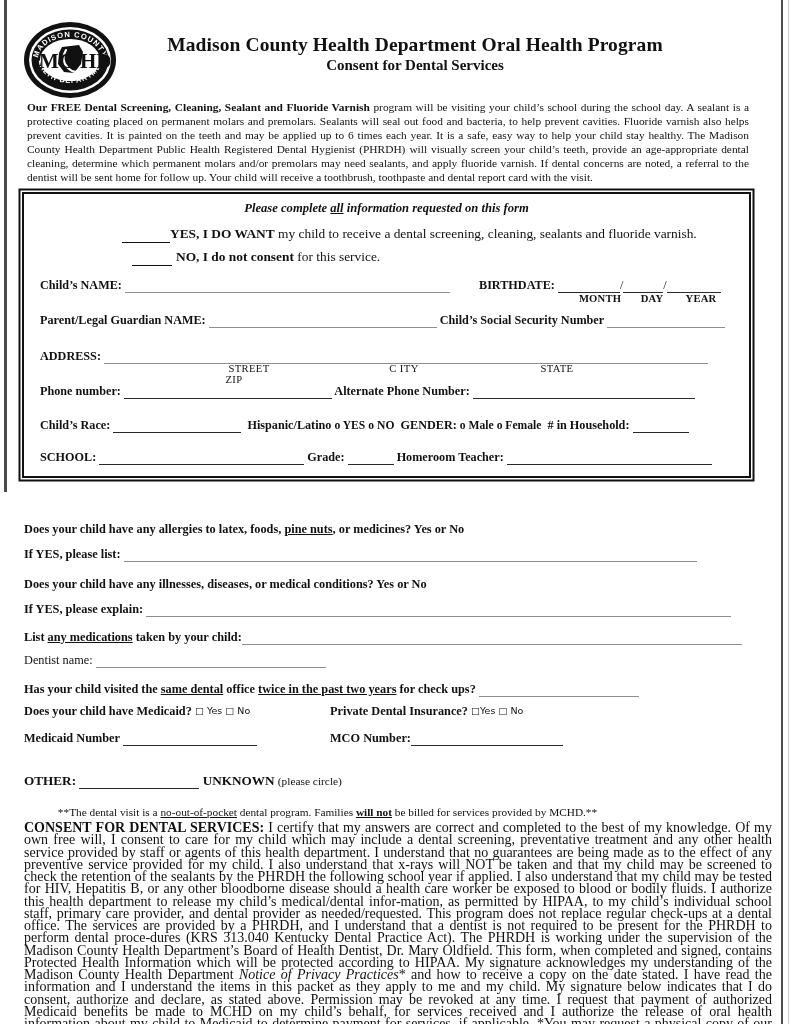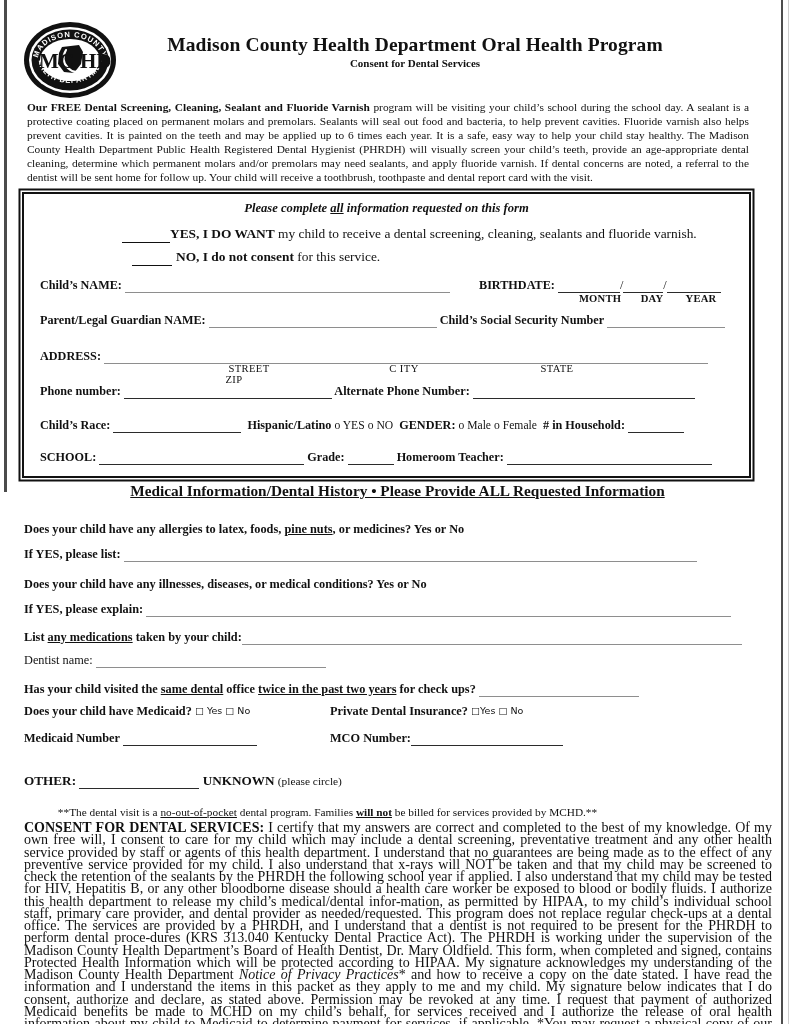--- a/index.html
+++ b/index.html
@@ -15,21 +15,21 @@
   .scan-edge-left{position:absolute;left:4px;top:0;width:3px;height:492px;background:#2c2c2c;opacity:.85;}
   .scan-edge-right{position:absolute;left:781px;top:0;width:2px;height:1024px;background:#3a3a3a;opacity:.9;}
   .scan-edge-right2{position:absolute;left:788px;top:0;width:1px;height:1024px;background:#cfcfcf;}
 
   
   .header{position:absolute;left:0;top:14px;width:795px;height:80px;}
   .logo{position:absolute;left:22px;top:6px;width:96px;height:80px;}
   .logo svg{display:block;}
   .title-wrap{position:absolute;left:150px;top:20px;width:530px;text-align:center;}
   .title-main{font-size:19.5px;font-weight:700;letter-spacing:.1px;line-height:1.12;}
-  .title-sub{font-size:11px;font-weight:700;margin-top:1px;}
+  .title-sub{font-size:15px;font-weight:700;margin-top:1px;}
 
   
   .intro{
     position:absolute;left:27px;top:101px;width:722px;
     font-size:11.4px;line-height:13.9px;text-align:justify;
   }
   .intro b{font-weight:700;}
 
   
   .formbox{
@@ -63,21 +63,21 @@
   .mdy span{display:inline-block;text-align:center;}
 
   .r-parent{left:16px;top:119px;}
   .r-address{left:16px;top:155px;}
   .addr-sub{position:absolute;left:150px;top:169px;font-size:10.6px;font-weight:400;letter-spacing:.4px;}
   .addr-sub span{display:inline-block;text-align:center;}
 
   .r-phone{left:16px;top:190px;}
   .r-race{left:16px;top:224px;}
   .r-school{left:16px;top:256px;}
-  .circ{font-weight:400;font-size:11.6px;}
+  .circ{font-weight:700;font-size:11.6px;}
 
   
   .med-head{
     position:absolute;left:0;top:482px;width:795px;text-align:center;
     font-size:15.3px;font-weight:700;
   }
   .med-head u{text-decoration:underline;}
 
   .q{position:absolute;font-size:12.3px;font-weight:700;}
   .q .nb{font-weight:400;}
@@ -175,21 +175,20 @@
     <div class="frow r-address"><span>ADDRESS:</span> <span class="rule rule-thin" style="width:604px"></span></div>
     <div class="addr-sub"><span style="width:150px">STREET</span><span style="width:160px">C ITY</span><span style="width:146px">STATE</span><span style="width:120px">ZIP</span></div>
 
     <div class="frow r-phone"><span>Phone number:</span> <span class="rule" style="width:208px"></span> <span>Alternate Phone Number:</span> <span class="rule" style="width:222px"></span></div>
 
     <div class="frow r-race"><span>Child’s Race:</span> <span class="rule" style="width:128px"></span> &nbsp;<span>Hispanic/Latino</span> <span class="circ">o YES</span> <span class="circ">o NO</span> &nbsp;<span>GENDER:</span> <span class="circ">o Male</span> <span class="circ">o Female</span> &nbsp;<span># in Household:</span> <span class="rule" style="width:56px"></span></div>
 
     <div class="frow r-school"><span>SCHOOL:</span> <span class="rule" style="width:205px"></span> <span>Grade:</span> <span class="rule" style="width:46px"></span> <span>Homeroom Teacher:</span> <span class="rule" style="width:205px"></span></div>
   </div>
 
-  <div class="med-head"><u>Medical Information/Dental History • Please Provide ALL Requested Information</u></div>
 
   <div class="q q-allergy"><span>Does your child have any allergies to latex, foods, </span><u>pine nuts</u><span>, or medicines?  Yes or No</span></div>
 
   <div class="q q-alist"><span>If YES, please list:</span> <span class="rule rule-thin" style="width:573px"></span></div>
 
   <div class="q q-illness"><span>Does your child have any illnesses, diseases, or medical conditions?  Yes or No</span></div>
 
   <div class="q q-explain"><span>If YES, please explain:</span> <span class="rule rule-thin" style="width:585px"></span></div>
 
   <div class="q q-meds"><span>List </span><u>any medications</u><span> taken by your child:</span><span class="rule rule-thin" style="width:500px"></span></div>

